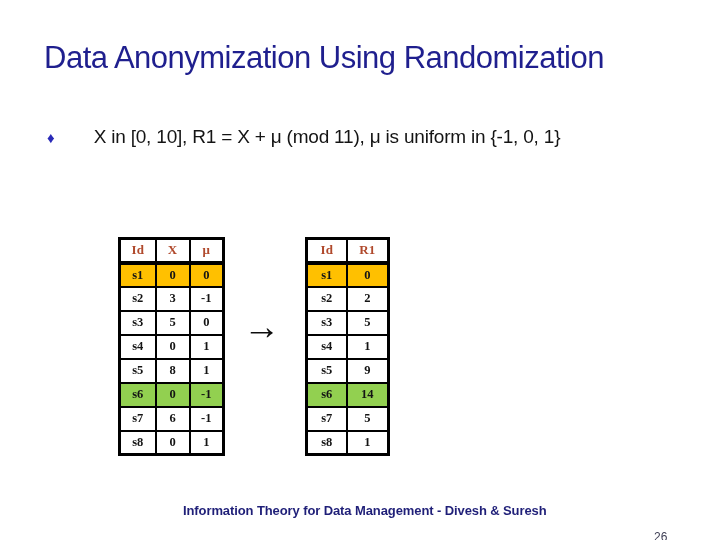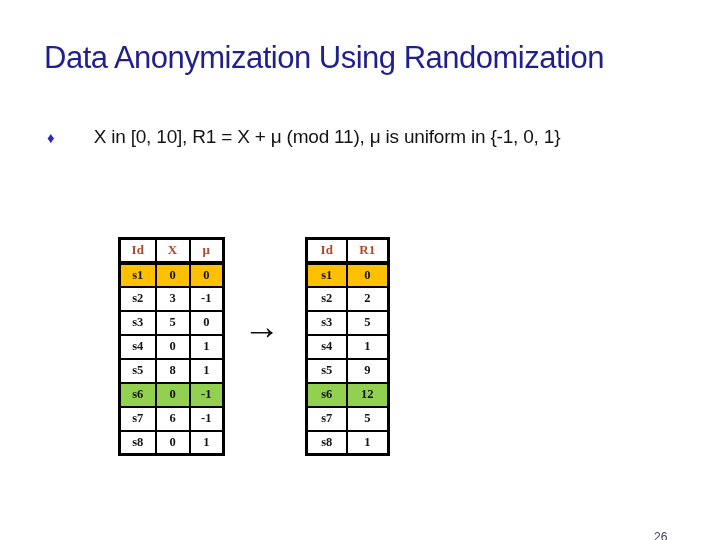--- a/index.html
+++ b/index.html
@@ -191,29 +191,30 @@
         <tr>
           <td>s4</td>
           <td>1</td>
         </tr>
         <tr>
           <td>s5</td>
           <td>9</td>
         </tr>
         <tr class="hl-green">
           <td>s6</td>
-          <td>12</td>
+          <td>14</td>
         </tr>
         <tr>
           <td>s7</td>
           <td>5</td>
         </tr>
         <tr>
           <td>s8</td>
           <td>1</td>
         </tr>
       </tbody>
     </table>
 
+  <div class="footer">Information Theory for Data Management - Divesh &amp; Suresh</div>
 
   <div class="page-number">26</div>
 
 </div>
 
 </body></html>

